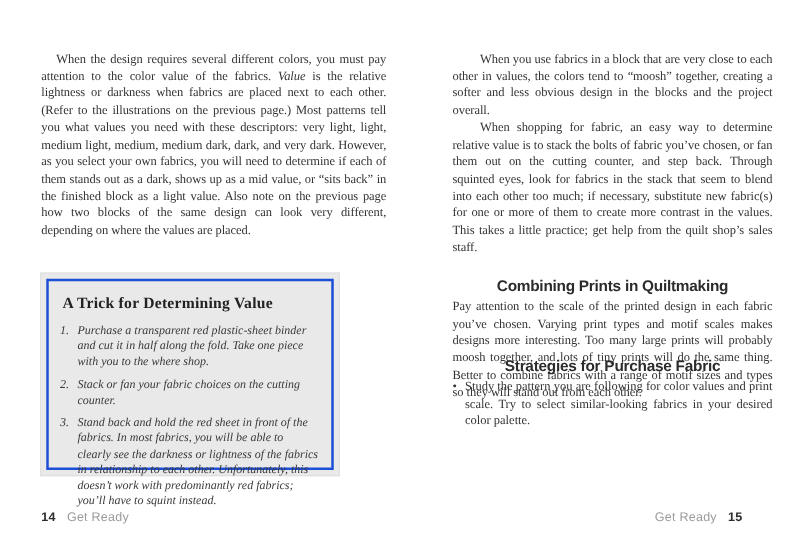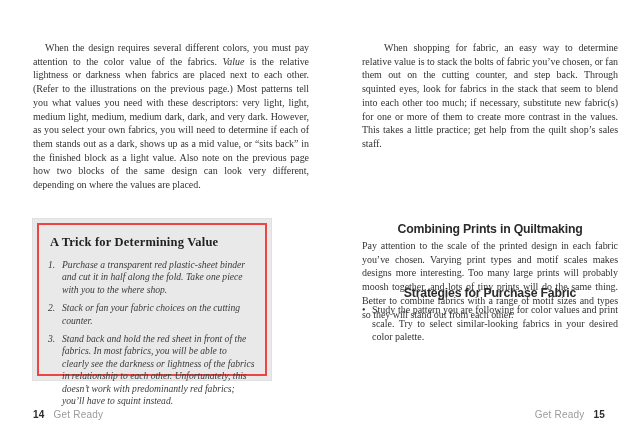--- a/index.html
+++ b/index.html
@@ -33,21 +33,21 @@
   .trick-box {
     position: absolute;
     left: 32px; top: 218px;
     width: 240px; height: 163px;
     background: #e9e9e9;
     border: 1px solid #e0e0e0;
   }
   .trick-inner {
     position: absolute;
     left: 4px; top: 4px; right: 4px; bottom: 4px;
-    border: 2px solid #ef4444;
+    border: 2px solid #1d4ed8;
     padding: 8px 10px 0 9px;
   }
   .trick-title {
     font-family: "Liberation Serif", serif;
     font-weight: bold;
     font-size: 12.5px;
     letter-spacing: 0.2px;
     color: #222222;
     margin: 2px 0 9px 2px;
   }
@@ -91,21 +91,21 @@
   
   .footer {
     position: absolute;
     top: 409px;
     font-family: "Liberation Sans", sans-serif;
     font-size: 10px;
     letter-spacing: 0.2px;
     white-space: nowrap;
   }
   .footer.fl { left: 33px; }
-  .footer.fr { right: 35px; text-align: center; }
+  .footer.fr { right: 46px; text-align: center; }
   .footer .pagenum { font-weight: bold; color: #2b2b2b; }
   .footer .section { color: #9b9b9b; }
   .footer.fl .section { margin-left: 9px; }
   .footer.fr .pagenum { margin-left: 9px; }
 </style>
 </head>
 <body>
 
 <div class="spread">
 
@@ -125,20 +125,21 @@
     </div>
 
     <div class="footer fl">
       <span class="pagenum">14</span><span class="section">Get Ready</span>
     </div>
   </div>
 
   <div class="page right">
 
     <div class="r-block-1">
+      <p class="body indent-lg">When you use fabrics in a block that are very close to each other in values, the colors tend to “moosh” together, creating a softer and less obvious design in the blocks and the project overall.</p>
       <p class="body indent-lg">When shopping for fabric, an easy way to determine relative value is to stack the bolts of fabric you’ve chosen, or fan them out on the cutting counter, and step back. Through squinted eyes, look for fabrics in the stack that seem to blend into each other too much; if necessary, substitute new fabric(s) for one or more of them to create more contrast in the values. This takes a little practice; get help from the quilt shop’s sales staff.</p>
     </div>
 
     <div class="r-block-2">
       <h4 class="subhead">Combining Prints in Quiltmaking</h4>
       <p class="body">Pay attention to the scale of the printed design in each fabric you’ve chosen. Varying print types and motif scales makes designs more interesting. Too many large prints will probably moosh together, and lots of tiny prints will do the same thing. Better to combine fabrics with a range of motif sizes and types so they will stand out from each other.</p>
     </div>
 
     <div class="r-block-3">
       <h4 class="subhead">Strategies for Purchase Fabric</h4>

